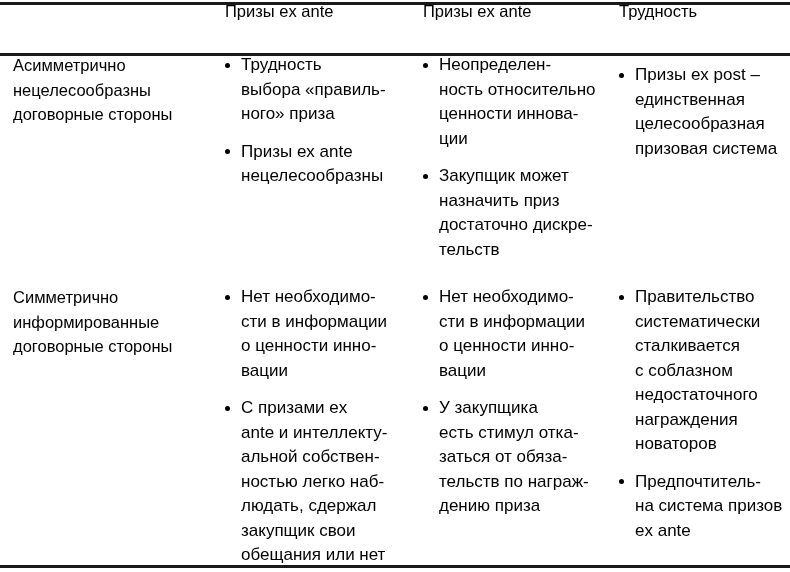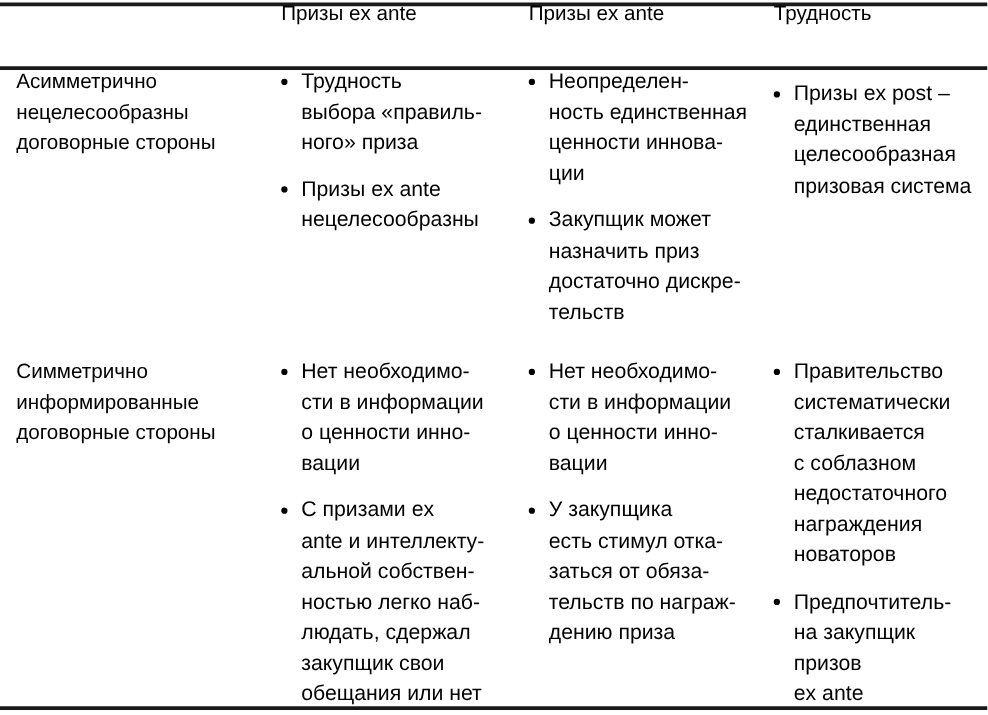--- a/index.html
+++ b/index.html
@@ -170,21 +170,21 @@
               <span class="li-text">Призы ex ante
 нецелесообразны</span>
             </li>
           </ul>
         </td>
         <td>
           <ul class="bullets">
             <li>
               <span class="dot"></span>
               <span class="li-text">Неопределен-
-ность единственная
+ность относительно
 ценности иннова-
 ции</span>
             </li>
             <li>
               <span class="dot"></span>
               <span class="li-text">Закупщик может
 назначить приз
 достаточно дискре-
 тельств</span>
             </li>
@@ -255,21 +255,21 @@
 систематически
 сталкивается
 с соблазном
 недостаточного
 награждения
 новаторов</span>
             </li>
             <li>
               <span class="dot"></span>
               <span class="li-text">Предпочтитель-
-на закупщик призов
+на система призов
 ex ante</span>
             </li>
           </ul>
         </td>
       </tr>
     </tbody>
   </table>
 
 </div>
 

